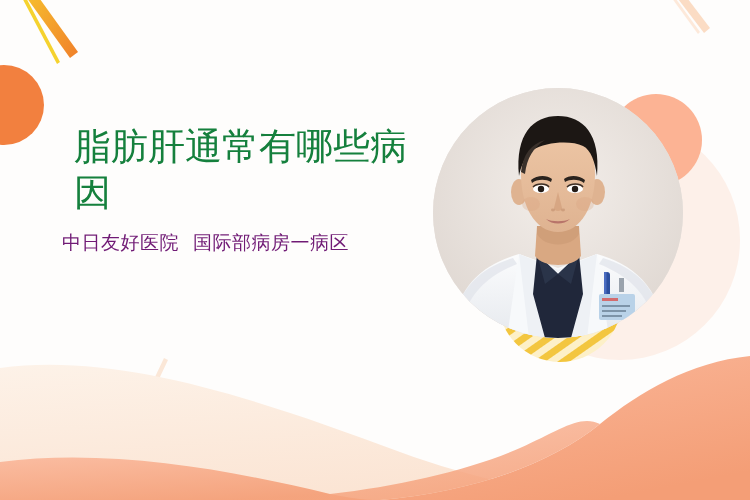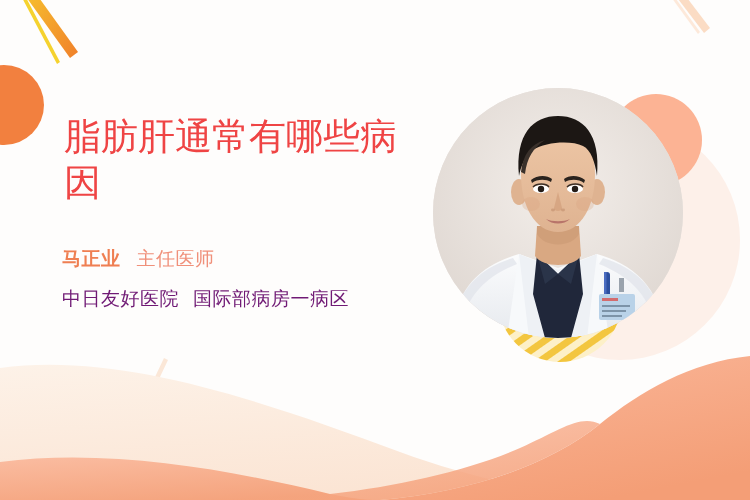--- a/index.html
+++ b/index.html
@@ -14,21 +14,21 @@
   }
   .layer{position:absolute;top:0;left:0;width:750px;height:500px;}
   svg.layer{display:block;}
 
   
   .text-block{
     position:absolute;left:62px;top:112px;width:370px;z-index:40;
   }
   .title{
     font-size:37px;line-height:46px;font-weight:400;
-    color:#ef4444;letter-spacing:0px;margin:2px;
+    color:#15803d;letter-spacing:0px;margin:12px;
     white-space:normal;
   }
   .byline{
     margin-top:40px;display:flex;align-items:baseline;
     white-space:nowrap;
   }
   .doc-name{
     font-size:19px;font-weight:bold;color:#ef7f52;letter-spacing:.5px;
   }
   .doc-title{
@@ -204,22 +204,18 @@
     <path d="M 750 356 C 690 362 640 392 600 424 C 548 466 470 492 380 500
              L 750 500 Z" fill="url(#wd)"></path>
 
     <path d="M 0 462 C 110 448 230 470 330 494 C 360 500 370 500 380 500 L 0 500 Z" fill="url(#wd)" opacity="0.92"></path>
     <path d="M 330 494 C 400 486 470 470 520 448 C 560 430 580 414 600 424
              C 548 466 470 492 380 500 L 330 500 Z" fill="url(#wd)" opacity="0.85"></path>
   </svg>
 
   <div class="text-block">
     <h1 class="title">脂肪肝通常有哪些病因</h1>
-    <div class="byline">
-      <span class="doc-name">马正业</span>
-      <span class="doc-title">主任医师</span>
-    </div>
     <div class="hospital">
       <span>中日友好医院</span><span class="dept">国际部病房一病区</span>
     </div>
   </div>
 
 </div>
 
 </body></html>

